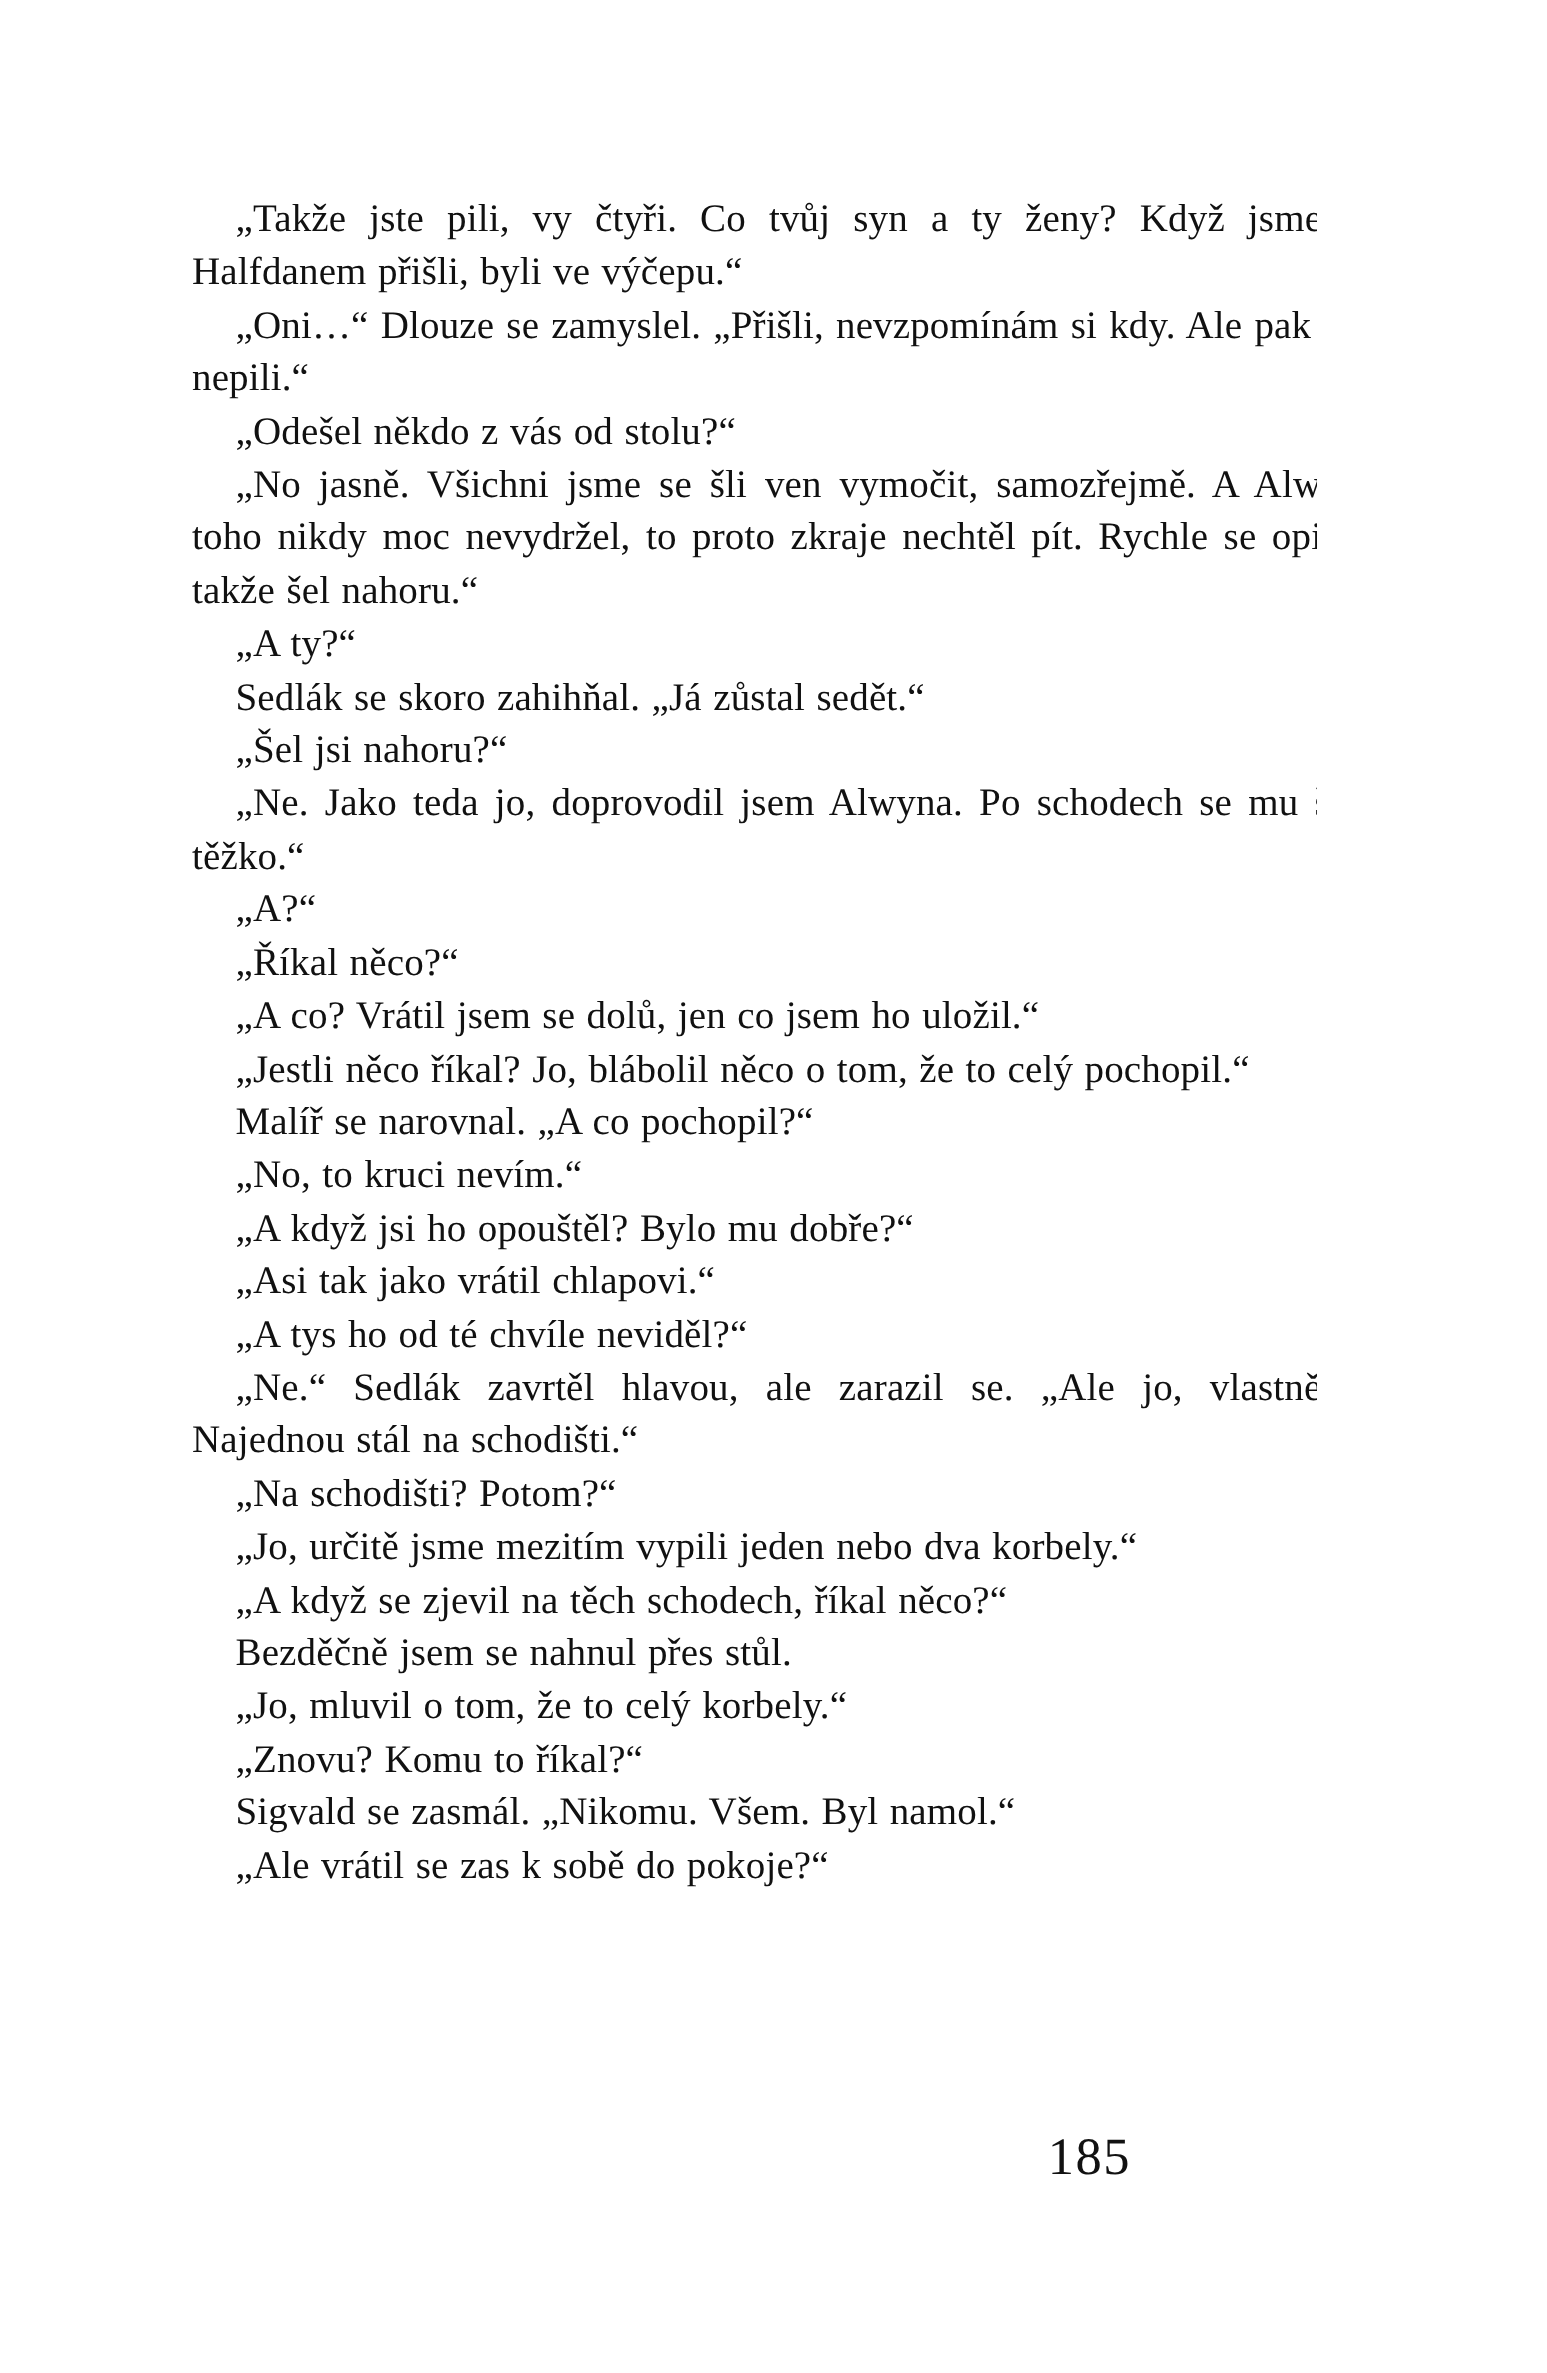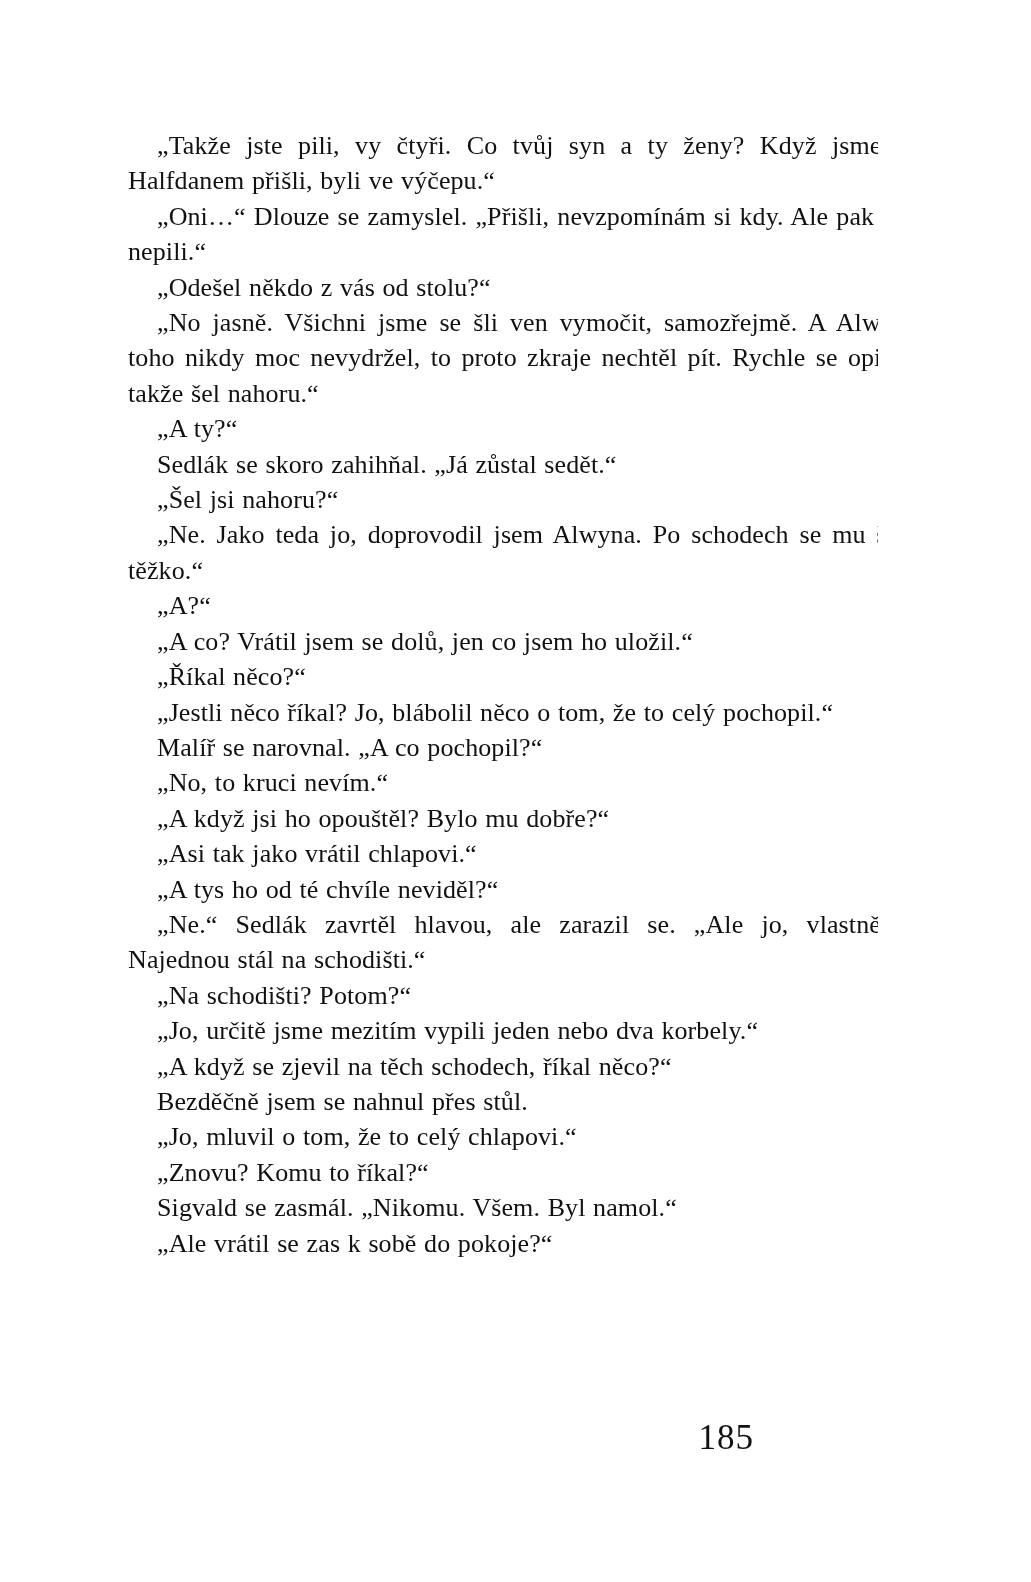--- a/index.html
+++ b/index.html
@@ -48,32 +48,32 @@
   <div class="text-block">
     <p>„Takže jste pili, vy čtyři. Co tvůj syn a ty ženy? Když jsme s Halfdanem přišli, byli ve výčepu.“</p>
     <p>„Oni…“ Dlouze se zamyslel. „Přišli, nevzpomínám si kdy. Ale pak už nepili.“</p>
     <p>„Odešel někdo z vás od stolu?“</p>
     <p>„No jasně. Všichni jsme se šli ven vymočit, samozřejmě. A Alwyn toho nikdy moc nevydržel, to proto zkraje nechtěl pít. Rychle se opije, takže šel nahoru.“</p>
     <p>„A ty?“</p>
     <p>Sedlák se skoro zahihňal. „Já zůstal sedět.“</p>
     <p>„Šel jsi nahoru?“</p>
     <p>„Ne. Jako teda jo, doprovodil jsem Alwyna. Po schodech se mu šlo těžko.“</p>
     <p>„A?“</p>
+    <p>„Říkal něco?“</p>
     <p>„A co? Vrátil jsem se dolů, jen co jsem ho uložil.“</p>
-    <p>„Říkal něco?“</p>
     <p>„Jestli něco říkal? Jo, blábolil něco o tom, že to celý pochopil.“</p>
     <p>Malíř se narovnal. „A co pochopil?“</p>
     <p>„No, to kruci nevím.“</p>
     <p>„A když jsi ho opouštěl? Bylo mu dobře?“</p>
     <p>„Asi tak jako vrátil chlapovi.“</p>
     <p>„A tys ho od té chvíle neviděl?“</p>
     <p>„Ne.“ Sedlák zavrtěl hlavou, ale zarazil se. „Ale jo, vlastně… Najednou stál na schodišti.“</p>
     <p>„Na schodišti? Potom?“</p>
     <p>„Jo, určitě jsme mezitím vypili jeden nebo dva korbely.“</p>
     <p>„A když se zjevil na těch schodech, říkal něco?“</p>
     <p>Bezděčně jsem se nahnul přes stůl.</p>
-    <p>„Jo, mluvil o tom, že to celý chlapovi.“</p>
+    <p>„Jo, mluvil o tom, že to celý korbely.“</p>
     <p>„Znovu? Komu to říkal?“</p>
     <p>Sigvald se zasmál. „Nikomu. Všem. Byl namol.“</p>
     <p>„Ale vrátil se zas k sobě do pokoje?“</p>
   </div>
   <div class="page-number">185</div>
 </div>
 
 </body></html>

